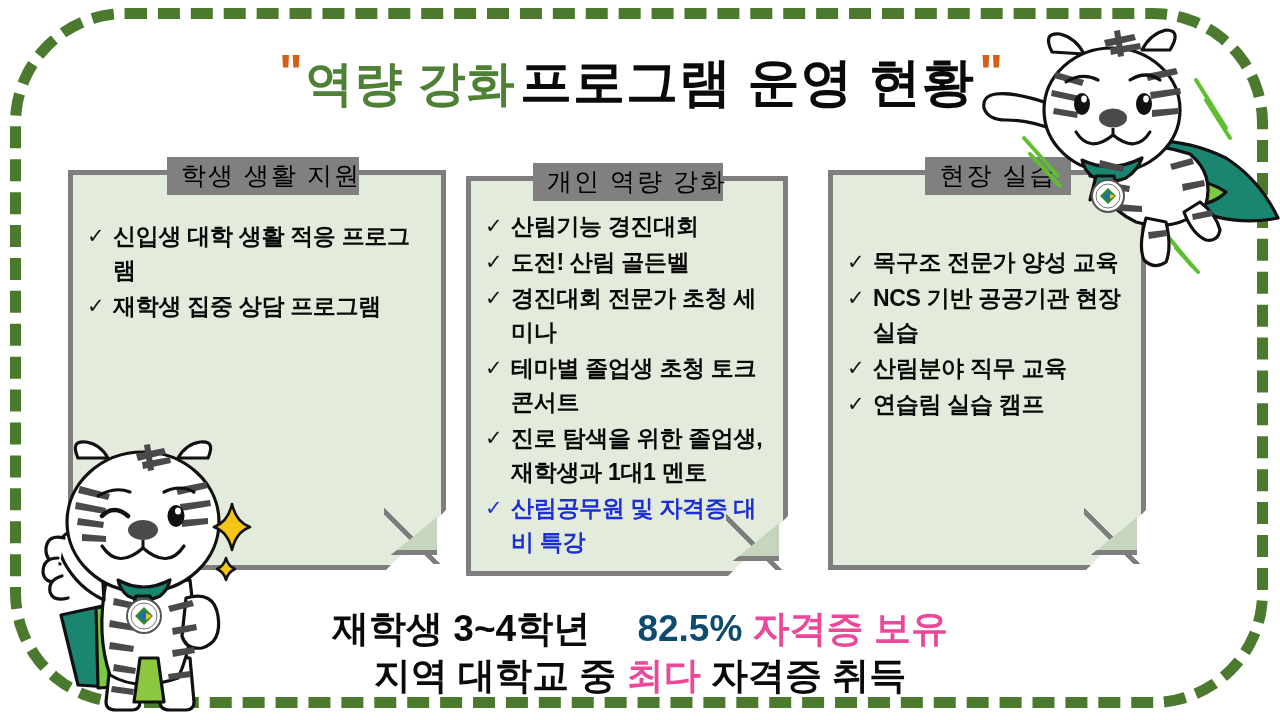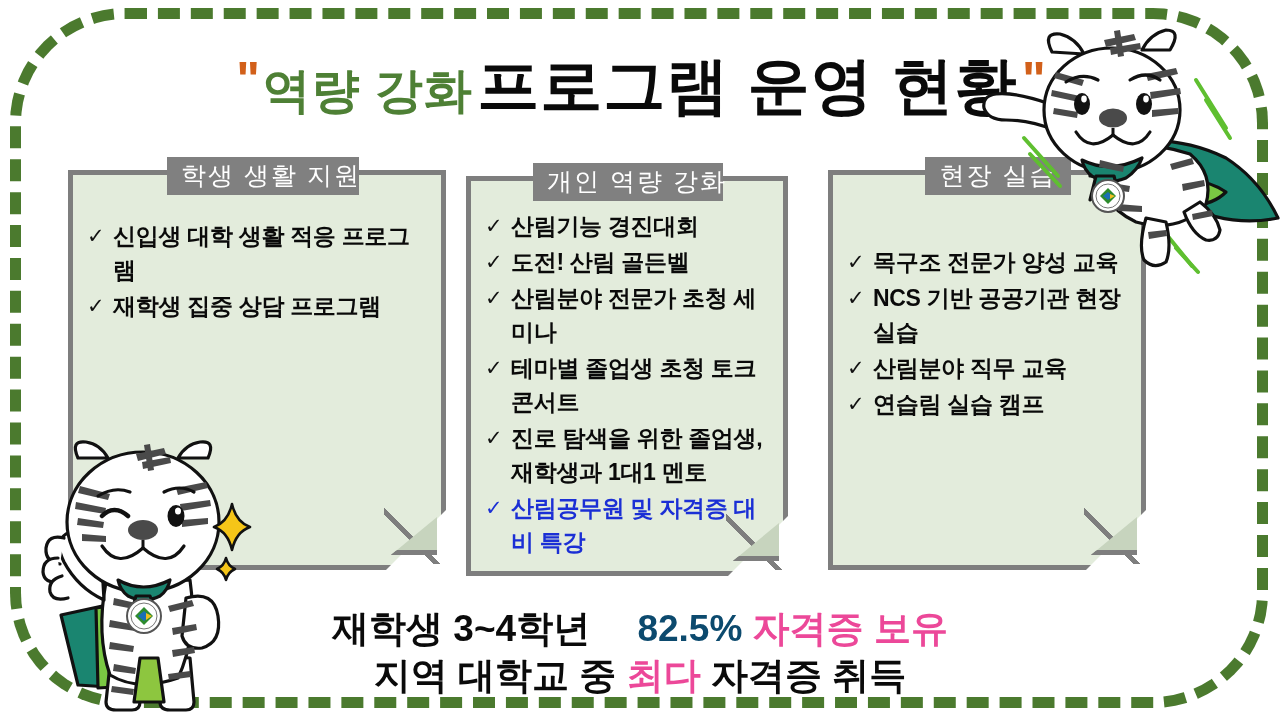--- a/index.html
+++ b/index.html
@@ -39,21 +39,21 @@
     color: #D2601A;
     vertical-align: 10px;
     letter-spacing: -2px;
   }
   .title-green {
     font-size: 48px; font-weight: bold;
     color: #4E8035;
     letter-spacing: 1px;
   }
   .title-black {
-    font-size: 62px; font-weight: bold;
+    font-size: 52px; font-weight: bold;
     color: #0a0a0a;
     letter-spacing: 1px;
   }
 
   
   .card {
     position: absolute;
     background: #E3ECDC;
     border: 5px solid #7E7E7E;
   }
@@ -78,21 +78,21 @@
     background: #C7D4BE;
     border: 5px solid #7E7E7E;
     border-top: none; border-right: none;
     clip-path: polygon(100% 0%, 100% 100%, 0% 100%);
   }
   .card-header {
     position: absolute;
     top: -18px;
     height: 38px;
     background: #808080;
-    color: #ffffff;
+    color: #000000;
     font-size: 25px;
     line-height: 36px;
     text-align: center;
     padding: 0 14px;
     letter-spacing: 2px;
     white-space: nowrap;
   }
   .card-body {
     position: absolute;
     left: 0; right: 0;
@@ -174,21 +174,21 @@
       <div class="item">
         <span class="check">✓</span>
         <span class="item-text">산림기능 경진대회</span>
       </div>
       <div class="item">
         <span class="check">✓</span>
         <span class="item-text">도전! 산림 골든벨</span>
       </div>
       <div class="item">
         <span class="check">✓</span>
-        <span class="item-text">산림분야 전문가 초청 세미나</span>
+        <span class="item-text">경진대회 전문가 초청 세미나</span>
       </div>
       <div class="item">
         <span class="check">✓</span>
         <span class="item-text">테마별 졸업생 초청 토크 콘서트</span>
       </div>
       <div class="item">
         <span class="check">✓</span>
         <span class="item-text">진로 탐색을 위한 졸업생, 재학생과 1대1 멘토</span>
       </div>
       <div class="item blue">

